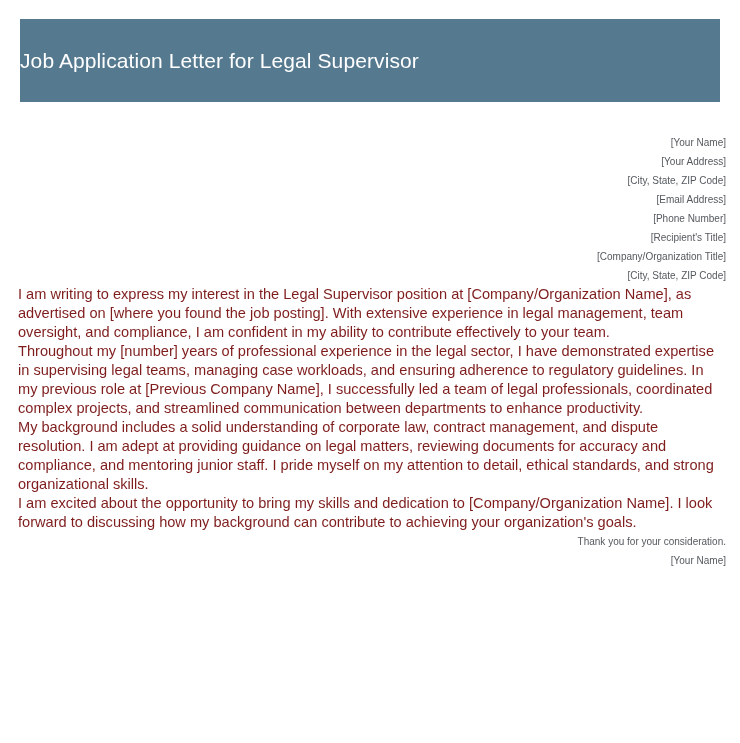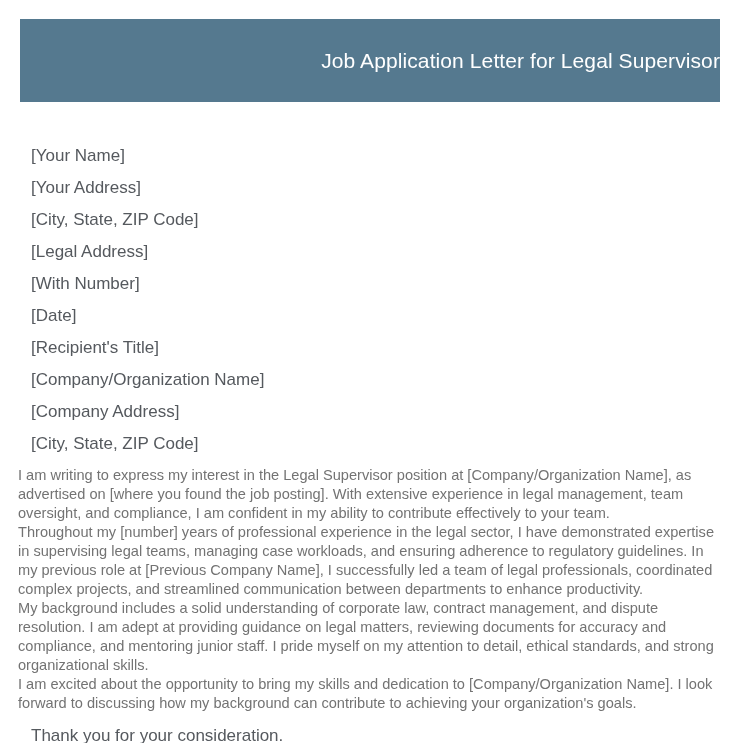--- a/index.html
+++ b/index.html
@@ -27,21 +27,21 @@
   
   .header-banner {
     position: absolute;
     left: 20px;
     top: 19px;
     width: 700px;
     height: 83px;
     background: #55798f;
     display: flex;
     align-items: center;
-    justify-content: flex-end;
+    justify-content: flex-start;
     box-sizing: border-box;
   }
   .header-title {
     color: #ffffff;
     font-family: "Liberation Sans", sans-serif;
     font-size: 21px;
     font-weight: 400;
     letter-spacing: 0.1px;
     line-height: 1.2;
     text-align: center;
@@ -56,62 +56,61 @@
     width: 708px;
     font-family: "Liberation Sans", sans-serif;
     font-size: 14.6px;
     line-height: 19px;
     color: #55595e;
     text-align: left;
     box-sizing: border-box;
   }
 
   .letter-line {
-    margin: 13px;
+    margin: 0;
     padding: 0;
-    font-size: 17px;
+    font-size: 10px;
     line-height: 19px;
     color: #55595e;
     white-space: pre-wrap;
     word-wrap: break-word;
+    text-align: right;
   }
 
   .letter-para {
     margin: 0;
     padding: 0;
     font-size: 14.6px;
     line-height: 19px;
-    color: #737373;
+    color: #7f1d1d;
     text-align: left;
   }
 </style>
 </head>
 <body>
 
 <div id="page">
 
   <div class="header-banner">
     <div class="header-title">Job Application Letter for Legal Supervisor</div>
   </div>
 
   <div class="letter-body">
 
     <div>
       <div class="letter-line">[Your Name]</div>
       <div class="letter-line">[Your Address]</div>
       <div class="letter-line">[City, State, ZIP Code]</div>
-      <div class="letter-line">[Legal Address]</div>
-      <div class="letter-line">[With Number]</div>
-      <div class="letter-line">[Date]</div>
+      <div class="letter-line">[Email Address]</div>
+      <div class="letter-line">[Phone Number]</div>
     </div>
 
     <div>
       <div class="letter-line">[Recipient's Title]</div>
-      <div class="letter-line">[Company/Organization Name]</div>
-      <div class="letter-line">[Company Address]</div>
+      <div class="letter-line">[Company/Organization Title]</div>
       <div class="letter-line">[City, State, ZIP Code]</div>
     </div>
 
 
     <p class="letter-para">I am writing to express my interest in the Legal Supervisor position at [Company/Organization Name], as advertised on [where you found the job posting]. With extensive experience in legal management, team oversight, and compliance, I am confident in my ability to contribute effectively to your team.</p>
     <p class="letter-para">Throughout my [number] years of professional experience in the legal sector, I have demonstrated expertise in supervising legal teams, managing case workloads, and ensuring adherence to regulatory guidelines. In my previous role at [Previous Company Name], I successfully led a team of legal professionals, coordinated complex projects, and streamlined communication between departments to enhance productivity.</p>
     <p class="letter-para">My background includes a solid understanding of corporate law, contract management, and dispute resolution. I am adept at providing guidance on legal matters, reviewing documents for accuracy and compliance, and mentoring junior staff. I pride myself on my attention to detail, ethical standards, and strong organizational skills.</p>
     <p class="letter-para">I am excited about the opportunity to bring my skills and dedication to [Company/Organization Name]. I look forward to discussing how my background can contribute to achieving your organization's goals.</p>
 
     <div class="letter-line">Thank you for your consideration.</div>

